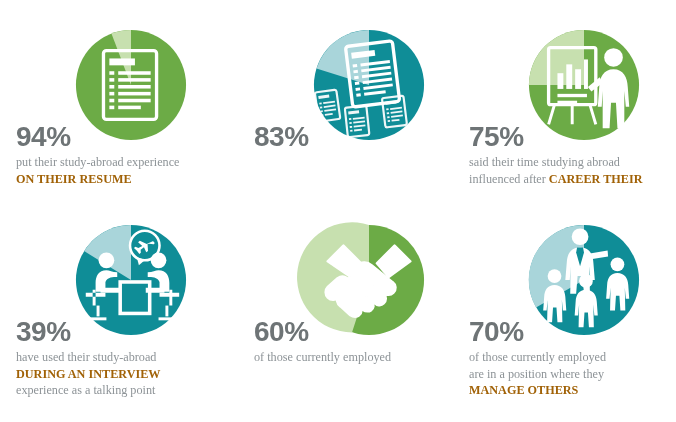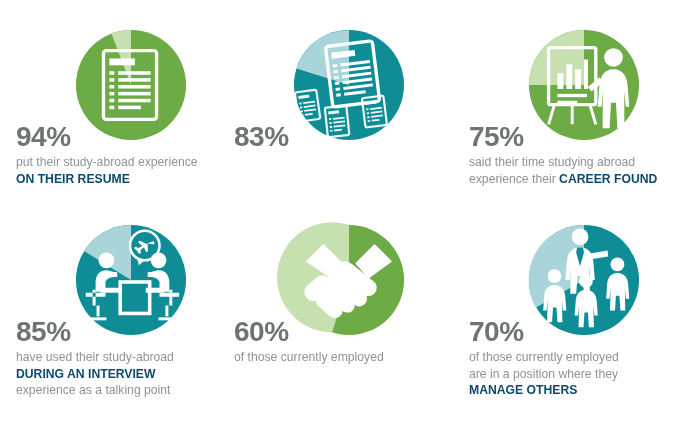--- a/index.html
+++ b/index.html
@@ -24,21 +24,21 @@
     height: 422px;
   }
   .stat-cell {
     position: absolute;
     width: 225px;
     height: 200px;
   }
   .cell-r0 { top: 10px; }
   .cell-r1 { top: 205px; }
   .cell-c0 { left: 2px; }
-  .cell-c1 { left: 220px; }
+  .cell-c1 { left: 240px; }
   .cell-c2 { left: 455px; }
 
   .pie-wrap {
     position: absolute;
     top: 16px;
     left: 70px;
     width: 118px;
     height: 118px;
   }
   .pie-wrap svg {
@@ -62,24 +62,24 @@
     margin: 0 0 3px 0;
   }
   .desc {
     font-size: 12.2px;
     line-height: 1.33;
     color: #8d9397;
     margin: 0;
     max-width: 212px;
   }
   .desc b {
-    color: #0c4a6e;
+    color: #a16207;
     font-weight: bold;
   }
-  .desc .line { display: block; white-space: nowrap; }
+  .desc .line { display: block; white-space: nowrap; font-family: Liberation Serif, serif; }
 </style>
 </head>
 <body>
 
 <div class="infographic">
   <div class="stat-grid">
 
     <div class="stat-cell cell-r0 cell-c0">
       <div class="pie-wrap">
         <svg viewBox="0 0 120 120">
@@ -209,21 +209,21 @@
               <path d="M90 44 C80 44 76 52 75.5 62 L74 82 L78 82 L79 66 L79 104 L86 104 L87.5 78 L92.5 78 L94 104 L101 104 L101 66 L102.5 82 L106 82 L104.5 62 C104 52 100 44 90 44 Z"></path>
               <path d="M76 52 L64 62 L67.5 66.5 L79 58 Z"></path>
             </g>
           </g>
         </svg>
       </div>
       <div class="text-block">
         <div class="pct">75%</div>
         <div class="desc">
           <span class="line">said their time studying abroad</span>
-          <span class="line"><span>experience their </span><b>CAREER FOUND</b></span>
+          <span class="line"><span>influenced after </span><b>CAREER THEIR</b></span>
         </div>
       </div>
     </div>
 
     <div class="stat-cell cell-r1 cell-c0">
       <div class="pie-wrap">
         <svg viewBox="0 0 120 120">
           <circle cx="60" cy="60" r="56" fill="#0f8d97"></circle>
           <path d="M60 60 L60 4 A56 56 0 0 0 12.3 30.6 Z" fill="#a9d5da"></path>
           <g fill="#ffffff">
@@ -246,21 +246,21 @@
               <path d="M98 86 L98 97 L95 97 L95 86 Z"></path>
               <path d="M88 98 L105 98 L105 101 L88 101 Z"></path>
             </g>
             <g>
               <rect x="49" y="62" width="30" height="32" fill="none" stroke="#ffffff" stroke-width="3.6"></rect>
             </g>
           </g>
         </svg>
       </div>
       <div class="text-block">
-        <div class="pct">85%</div>
+        <div class="pct">39%</div>
         <div class="desc">
           <span class="line">have used their study-abroad</span>
           <span class="line"><b>DURING AN INTERVIEW</b></span>
           <span class="line">experience as a talking point</span>
         </div>
       </div>
     </div>
 
     <div class="stat-cell cell-r1 cell-c1">
       <div class="pie-wrap">

